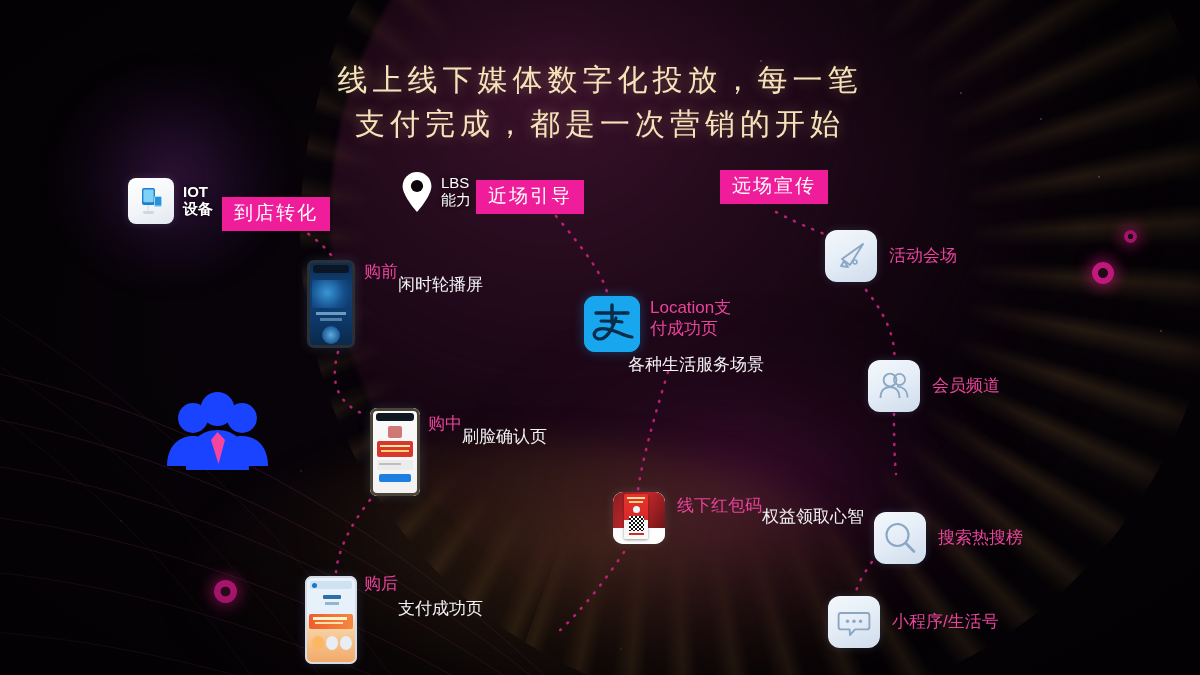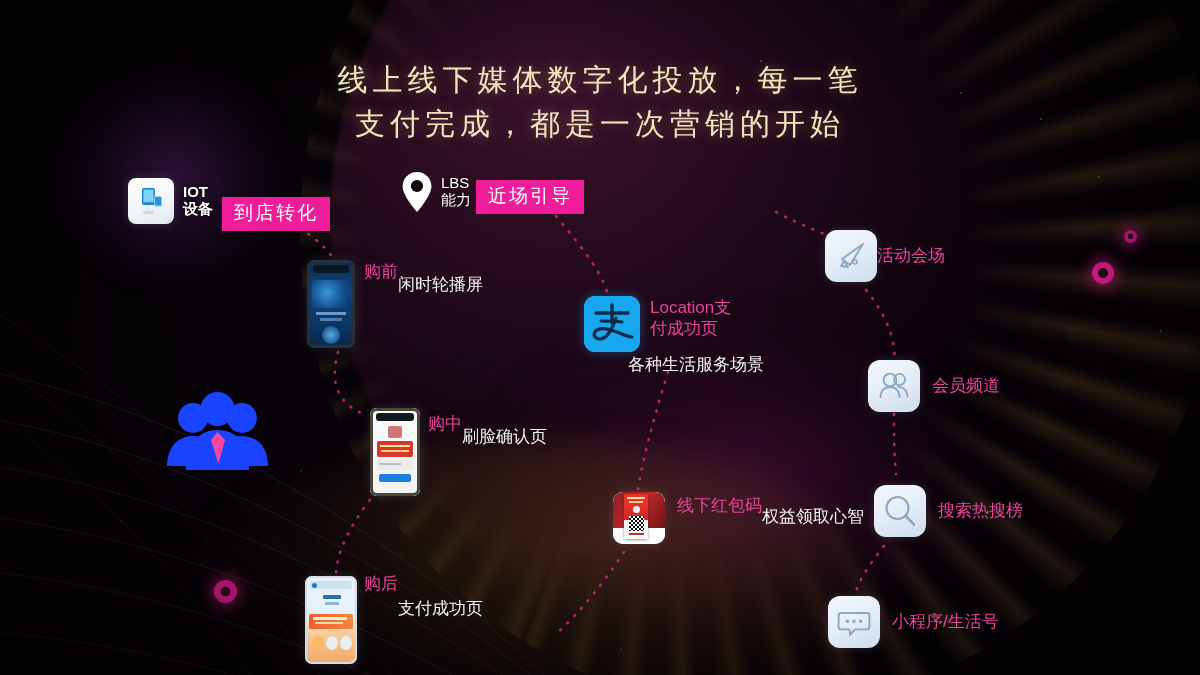--- a/index.html
+++ b/index.html
@@ -189,20 +189,23 @@
         <circle cx="17" cy="16" r="6.1" fill="#0b0509"></circle>
       </svg>
     </div>
     <div class="icon-label" style="margin-left:7px;">LBS
 能力</div>
   </div>
   <div style="position:absolute;left:476px;top:180px;">
     <span class="badge">近场引导</span>
   </div>
 
+  <div style="position:absolute;left:720px;top:170px;">
+    <span class="badge">远场宣传</span>
+  </div>
 
   <div style="position:absolute;left:165px;top:392px;">
     <svg width="105" height="78" viewBox="0 0 105 78">
       <circle cx="28" cy="26" r="15" fill="#1943ff"></circle>
       <circle cx="77" cy="26" r="15" fill="#1943ff"></circle>
       <path d="M2 74 C2 54 14 44 28 44 C42 44 54 54 54 74 Z" fill="#1943ff"></path>
       <path d="M51 74 C51 54 63 44 77 44 C91 44 103 54 103 74 Z" fill="#1943ff"></path>
       <circle cx="52.5" cy="17" r="17" fill="#1943ff"></circle>
       <path d="M21 78 C21 50 35 38 52.5 38 C70 38 84 50 84 78 Z" fill="#1943ff"></path>
       <path d="M52.5 40 L60 48 L53.5 72 L46 48 Z" fill="#f6459f"></path>
@@ -304,36 +307,36 @@
   </div>
 
   <div class="node" style="left:825px;top:230px;">
     <div class="tile">
       <svg width="36" height="36" viewBox="0 0 36 36">
         <path d="M30 6 L9 21 L17 27 Z" fill="none" stroke="#8ba7c4" stroke-width="1.9" stroke-linejoin="round"></path>
         <path d="M11 23 L8 28 L15 29 Z" fill="none" stroke="#8ba7c4" stroke-width="1.9" stroke-linejoin="round"></path>
         <circle cx="22" cy="24" r="2" fill="none" stroke="#8ba7c4" stroke-width="1.6"></circle>
       </svg>
     </div>
-    <div class="label-pink" style="">活动会场</div>
+    <div class="label-pink" style="margin-left:12px;">活动会场</div>
   </div>
 
   <div class="node" style="left:868px;top:360px;">
     <div class="tile">
       <svg width="36" height="36" viewBox="0 0 36 36">
         <circle cx="14" cy="12" r="6.4" fill="none" stroke="#8ba7c4" stroke-width="1.9"></circle>
         <path d="M4.5 30 C4.5 22.6 8.6 19 14 19 C19.4 19 23.5 22.6 23.5 30" fill="none" stroke="#8ba7c4" stroke-width="1.9"></path>
         <circle cx="23.5" cy="11.5" r="5.6" fill="none" stroke="#8ba7c4" stroke-width="1.7"></circle>
         <path d="M21 18.5 C26.5 18.6 31.5 22 31.5 29.5" fill="none" stroke="#8ba7c4" stroke-width="1.7"></path>
       </svg>
     </div>
     <div class="label-pink" style="margin-left:12px;">会员频道</div>
   </div>
 
-  <div class="node" style="left:874px;top:485px;">
+  <div class="node" style="left:874px;top:512px;">
     <div class="tile">
       <svg width="38" height="38" viewBox="0 0 38 38">
         <circle cx="16.5" cy="16" r="11" fill="none" stroke="#8ba7c4" stroke-width="2.1"></circle>
         <path d="M24.6 24 L33 32.5" stroke="#8ba7c4" stroke-width="2.6" stroke-linecap="round"></path>
       </svg>
     </div>
     <div class="label-pink" style="margin-left:12px;">搜索热搜榜</div>
   </div>
 
   <div class="node" style="left:828px;top:596px;">

